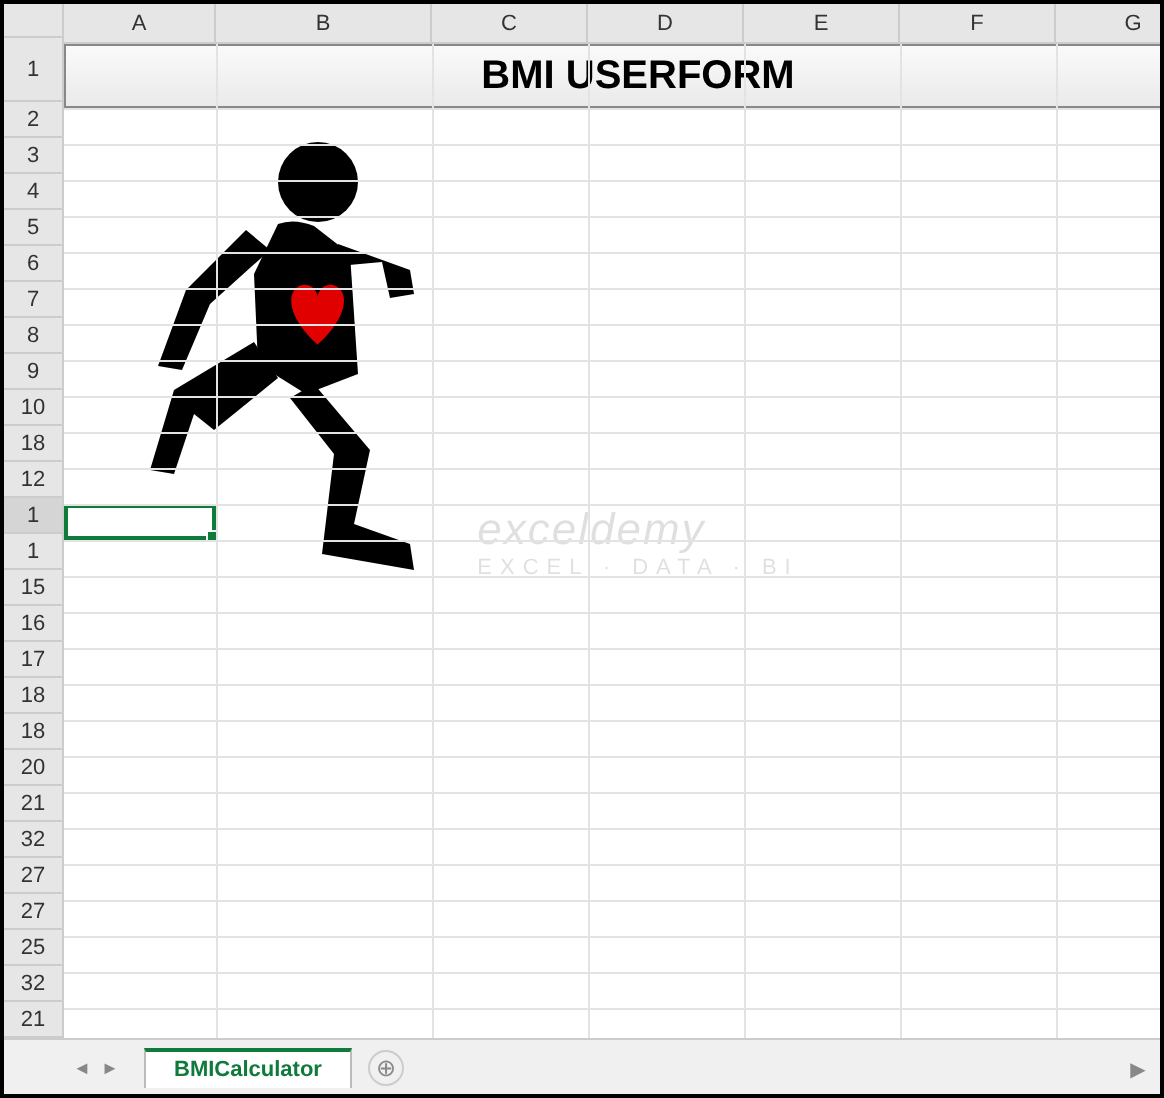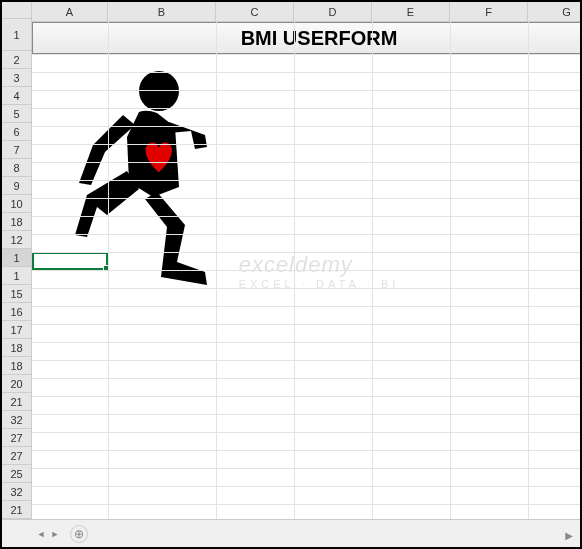--- a/index.html
+++ b/index.html
@@ -292,15 +292,16 @@
         <div class="gridline-h" style="top: 464px;"></div>
         <div class="gridline-h" style="top: 482px;"></div>
         <div class="gridline-h" style="top: 500px;"></div>
       </div>
   </div>
 </div>
 
 <div class="tab-bar">
   <div class="nav-btn">◄</div>
   <div class="nav-btn">►</div>
+  <div class="tab">BMICalculator</div>
   <div class="add-tab">⊕</div>
   <div class="scroll-right">▶</div>
 </div>
 
 </body></html>

